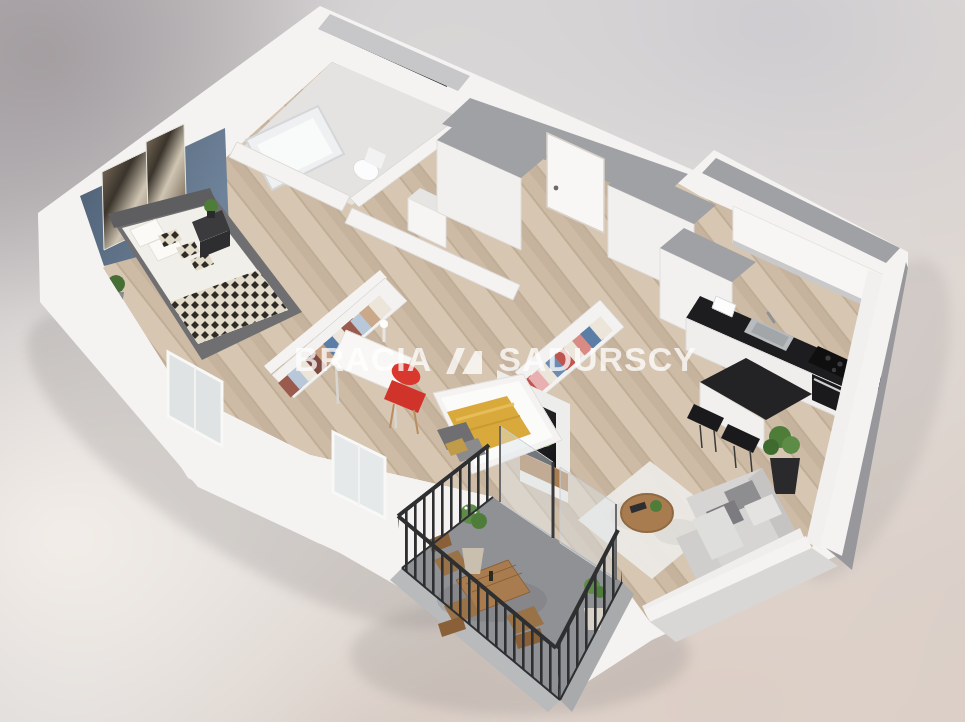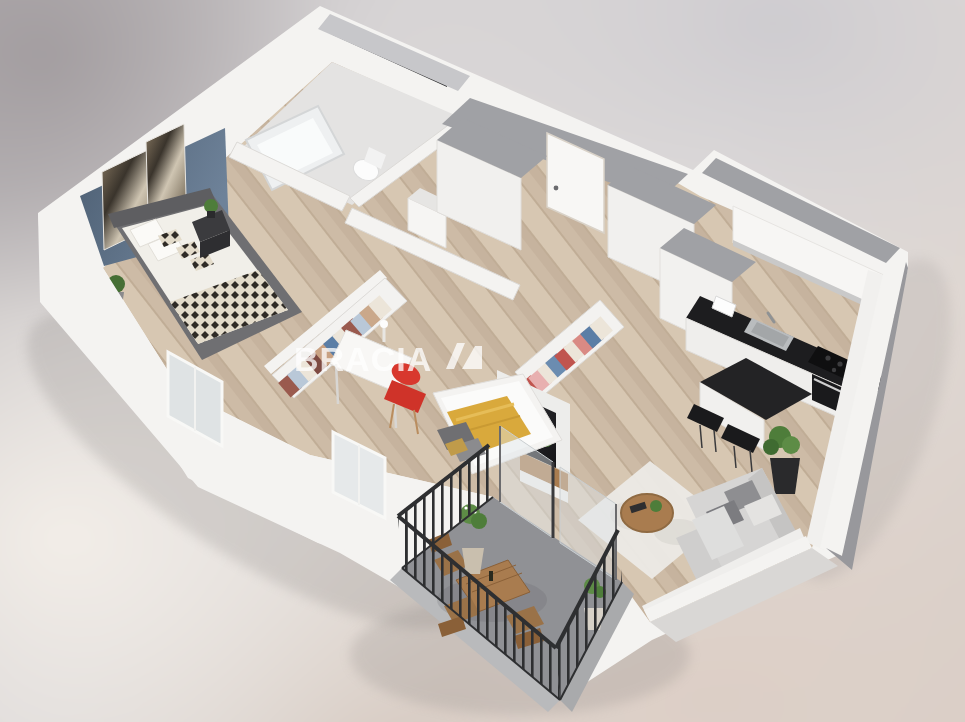--- a/index.html
+++ b/index.html
@@ -16,21 +16,21 @@
     filter:blur(14px);}
   svg{position:absolute;left:0;top:0;}
   .w{fill:var(--wall-white);}
   .gt{fill:var(--wall-top-gray);} .gs{fill:var(--wall-side-gray);}
   .bathf{fill:var(--bathroom-floor);}
   .blk{fill:var(--countertop-black);} .app{fill:var(--appliance-black);}
   .red{fill:var(--chair-red);} .yel{fill:var(--blanket-yellow);}
   .sofa{fill:var(--sofa-gray);} .rug{fill:var(--rug-light);}
   .wd{fill:var(--wood-furniture);}
   .deck{fill:var(--deck-gray);} .bedf{fill:var(--bed-frame-gray);}
-  .watermark{position:absolute;left:294px;top:340px;display:flex;align-items:flex-start;gap:12px;
+  .watermark{position:absolute;left:294px;top:340px;display:flex;align-items:center;gap:12px;
     color:var(--watermark-color);opacity:.76;font-weight:bold;font-size:34px;letter-spacing:1px;
     white-space:nowrap;user-select:none;}
   .watermark svg{position:static;}
 </style>
 </head>
 <body>
 
 <div class="stage">
   <div class="bg"></div>
 
@@ -332,14 +332,15 @@
       </g>
     </g>
   </svg>
 
   <div class="watermark">
     <span>BRACIA</span>
     <svg width="42" height="30" viewBox="0 0 42 30">
       <polygon points="2,29 13,3 21,3 10,29" fill="#ffffff"></polygon>
       <polygon points="18,29 31,6 38,6 38,29" fill="#ffffff"></polygon>
     </svg>
+    <span>SADURSCY</span>
   </div>
 </div>
 
 </body></html>

